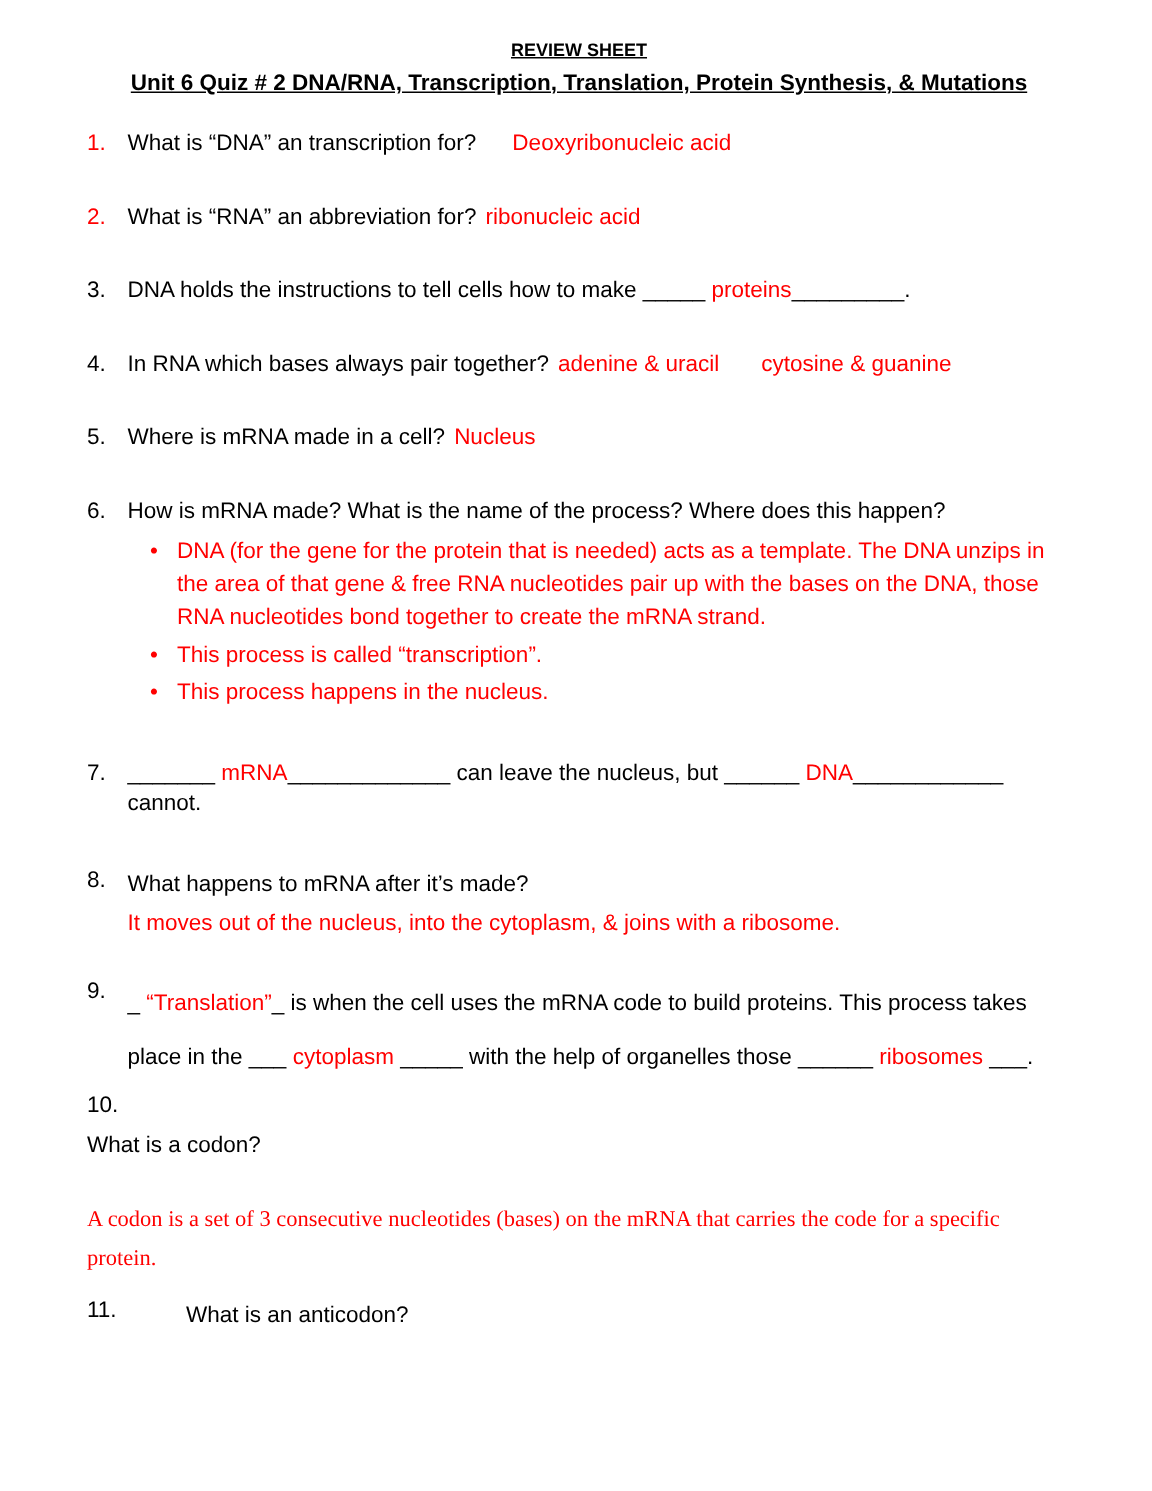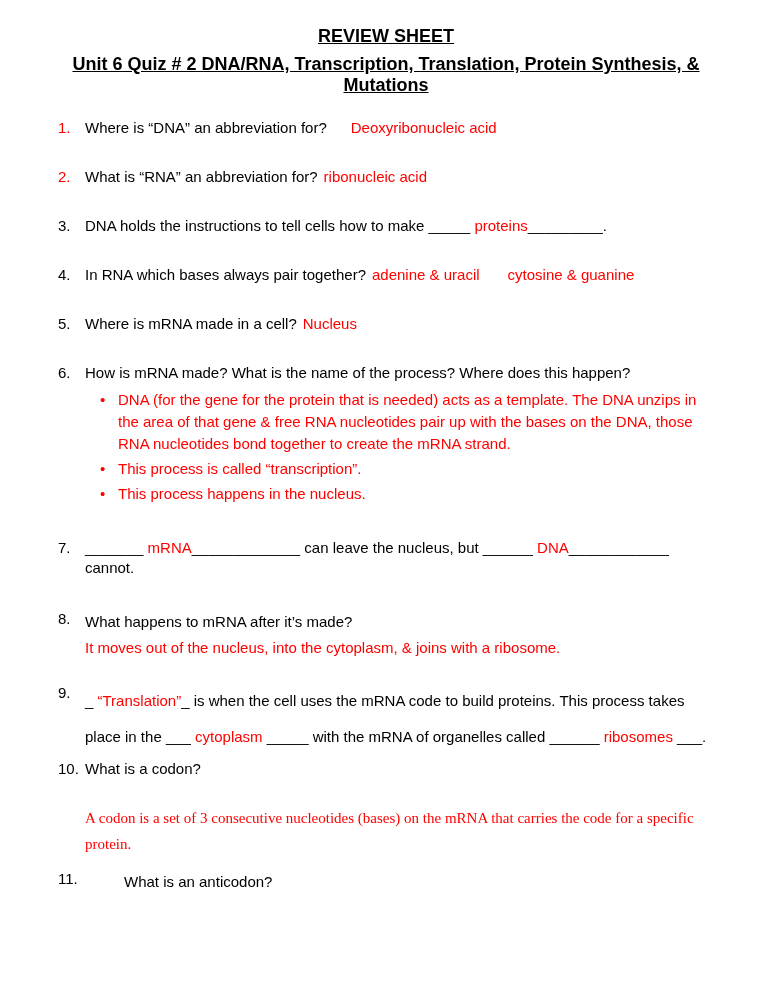--- a/index.html
+++ b/index.html
@@ -6,27 +6,27 @@
   html, body { background: #ffffff; }
   body {
     width: 768px;
     min-height: 994px;
     font-family: "Liberation Sans", sans-serif;
     font-size: 15px;
     color: #000000;
   }
   .page { padding: 26px 54px 40px 58px; }
   .title {
-    font-size: 18px;
+    font-size: 12px;
     font-weight: bold;
     text-decoration: underline;
     text-align: center;
   }
   .subtitle {
-    font-size: 18px;
+    font-size: 15px;
     font-weight: bold;
     text-decoration: underline;
     text-align: center;
     margin-top: 7px;
   }
   .questions { margin-top: 22px; }
   .q { display: flex; line-height: 20px; margin-bottom: 29px; }
   .num { flex: 0 0 27px; }
   .content { flex: 1; }
   .red { color: #FF0000; }
@@ -35,39 +35,39 @@
   .ml-xl { margin-left: 28px; }
   .bullets { margin-top: 6px; margin-left: 15px; }
   .bullet { display: flex; line-height: 22px; margin-bottom: 3px; }
   .dot { flex: 0 0 18px; color: #FF0000; }
   .q6 { margin-bottom: 30px; }
   .q7 { margin-bottom: 31px; }
   .q8 .content { line-height: 26px; }
   .q8 { margin-bottom: 22px; }
   .q9 .content { line-height: 36px; }
   .q9 { margin-bottom: 4px; }
-  .q10 { margin-bottom: 12px; }
+  .q10 { margin-bottom: 12px; flex-direction: column; }
   .q10 .answer-block { margin-top: 26px; line-height: 26px; font-family: Liberation Serif, serif; }
   .q11 { margin-bottom: 0; gap: 39px; }
   .q11 .content { line-height: 26px; }
 </style>
 </head>
 <body>
 
 <div class="page">
 
   <h1 class="title">REVIEW SHEET</h1>
   <h2 class="subtitle">Unit 6 Quiz # 2 DNA/RNA, Transcription, Translation, Protein Synthesis, &amp; Mutations</h2>
 
   <div class="questions">
 
     <div class="q">
       <span class="num red">1.</span>
       <div class="content">
-        <span>Where is “DNA” an abbreviation for?</span><span class="red ml-md">Deoxyribonucleic acid</span>
+        <span>What is “DNA” an transcription for?</span><span class="red ml-md">Deoxyribonucleic acid</span>
       </div>
     </div>
 
     <div class="q">
       <span class="num red">2.</span>
       <div class="content">
         <span>What is “RNA” an abbreviation for?</span><span class="red ml-sm">ribonucleic acid</span>
       </div>
     </div>
 
@@ -124,21 +124,21 @@
       <span class="num">8.</span>
       <div class="content">
         <div>What happens to mRNA after it’s made?</div>
         <div class="red">It moves out of the nucleus, into the cytoplasm, &amp; joins with a ribosome.</div>
       </div>
     </div>
 
     <div class="q q9">
       <span class="num">9.</span>
       <div class="content">
-        <span>_ </span><span class="red">“Translation”</span><span>_ is when the cell uses the mRNA code to build proteins. This process takes place in the ___ </span><span class="red">cytoplasm</span><span> _____ with the mRNA of organelles called ______ </span><span class="red">ribosomes</span><span> ___.</span>
+        <span>_ </span><span class="red">“Translation”</span><span>_ is when the cell uses the mRNA code to build proteins. This process takes place in the ___ </span><span class="red">cytoplasm</span><span> _____ with the help of organelles those ______ </span><span class="red">ribosomes</span><span> ___.</span>
       </div>
     </div>
 
     <div class="q q10">
       <span class="num">10.</span>
       <div class="content">
         <div>What is a codon?</div>
         <div class="red answer-block">A codon is a set of 3 consecutive nucleotides (bases) on the mRNA that carries the code for a specific protein.</div>
       </div>
     </div>

